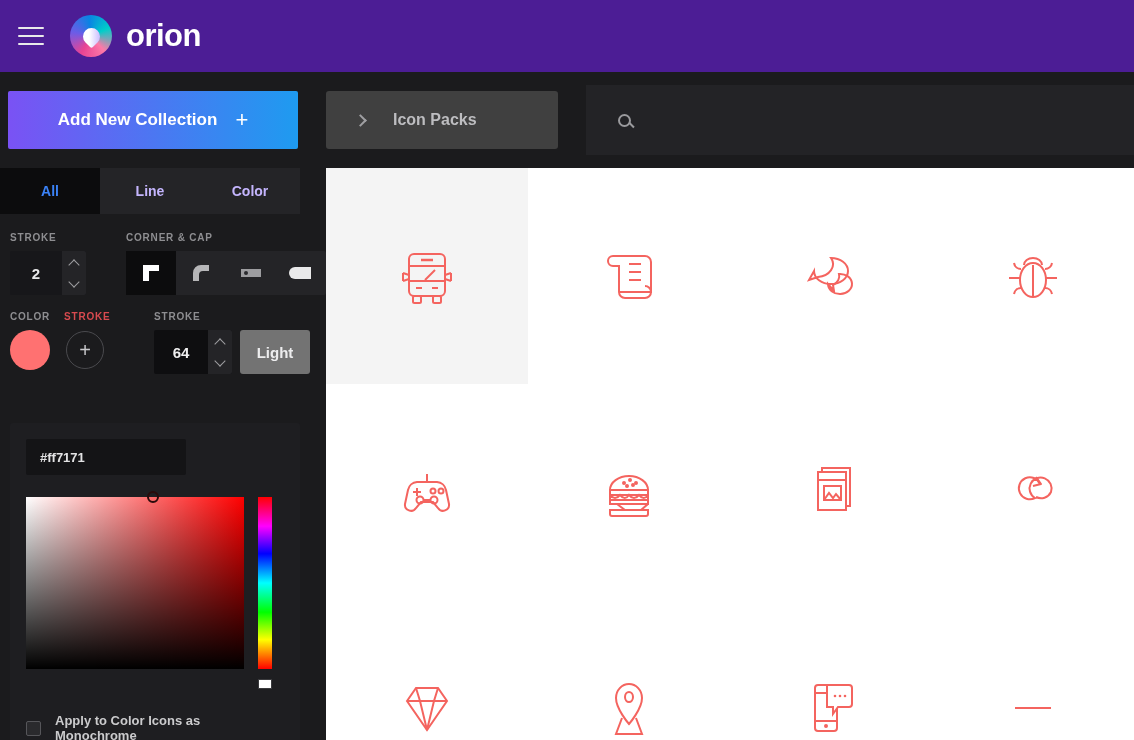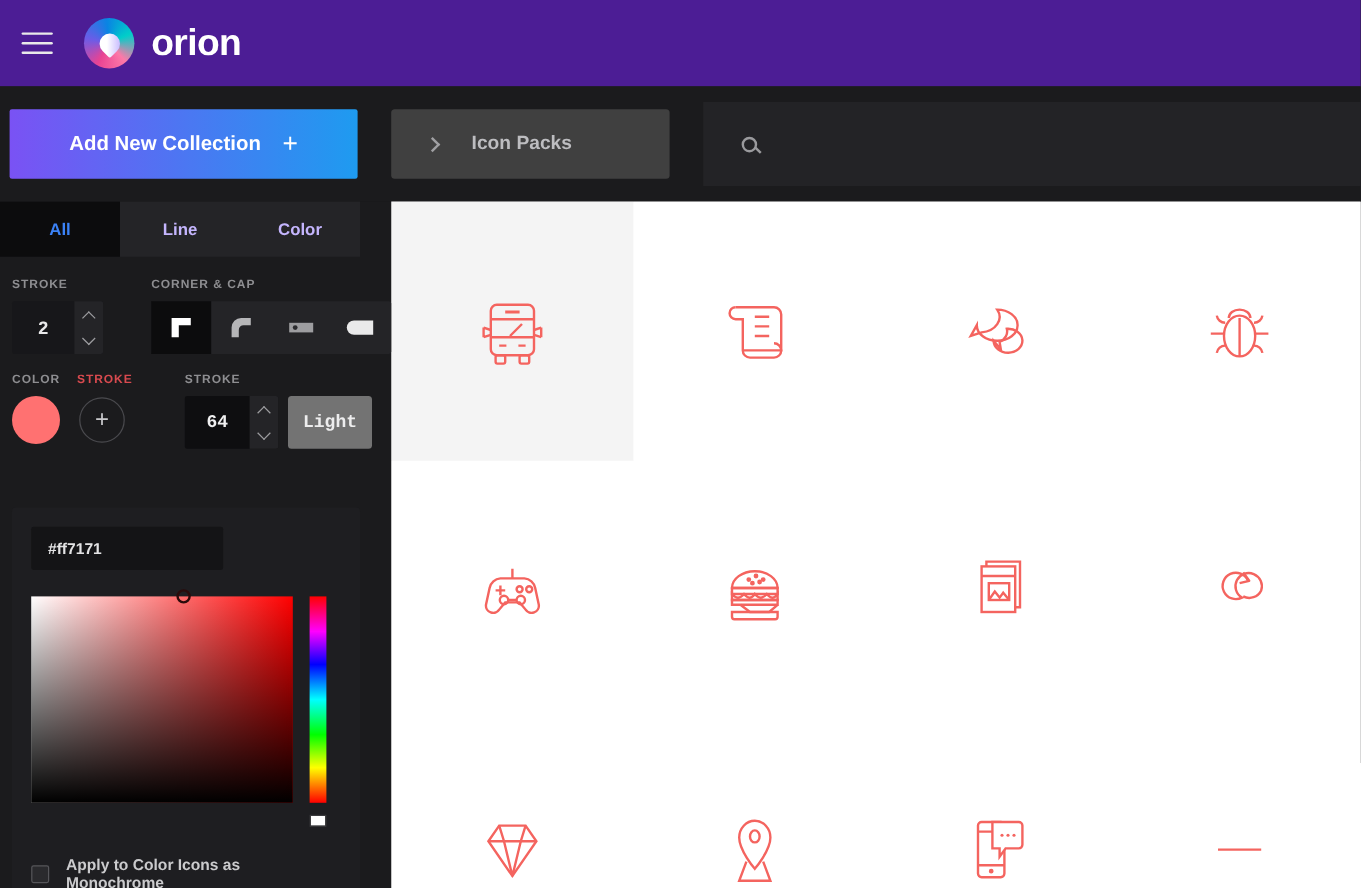--- a/index.html
+++ b/index.html
@@ -139,21 +139,21 @@
   .color-row2 { margin-top: 8px; display: flex; align-items: center; gap: 16px; }
   .swatch {
     width: 40px; height: 40px; border-radius: 50%; background: #ff7171; cursor: pointer;
   }
   .addcolor {
     width: 38px; height: 38px; border-radius: 50%; border: 1px solid #4a4a4e;
     color: #c9c9cc; font-size: 20px; display: flex; align-items: center; justify-content: center;
     cursor: pointer;
   }
   .preview-col { width: 170px; }
-  .preview-row2 { margin-top: 8px; display: flex; gap: 8px; align-items: flex-start; font-family: Liberation Mono, monospace; }
+  .preview-row2 { margin-top: 8px; display: flex; gap: 8px; align-items: flex-start; }
   .prev-box { width: 78px; height: 44px; background: #0e0e10; display: flex; align-items: center; border-radius: 2px; }
   .prev-val { flex: 1; text-align: center; color: #f0f0f1; font-size: 15px; font-weight: 700; }
   .light-btn {
     width: 70px; height: 44px; background: #737373; border-radius: 3px; cursor: pointer;
     color: #ededee; font-size: 15px; font-weight: 700;
     display: flex; align-items: center; justify-content: center;
   }
 
   
   .picker {

